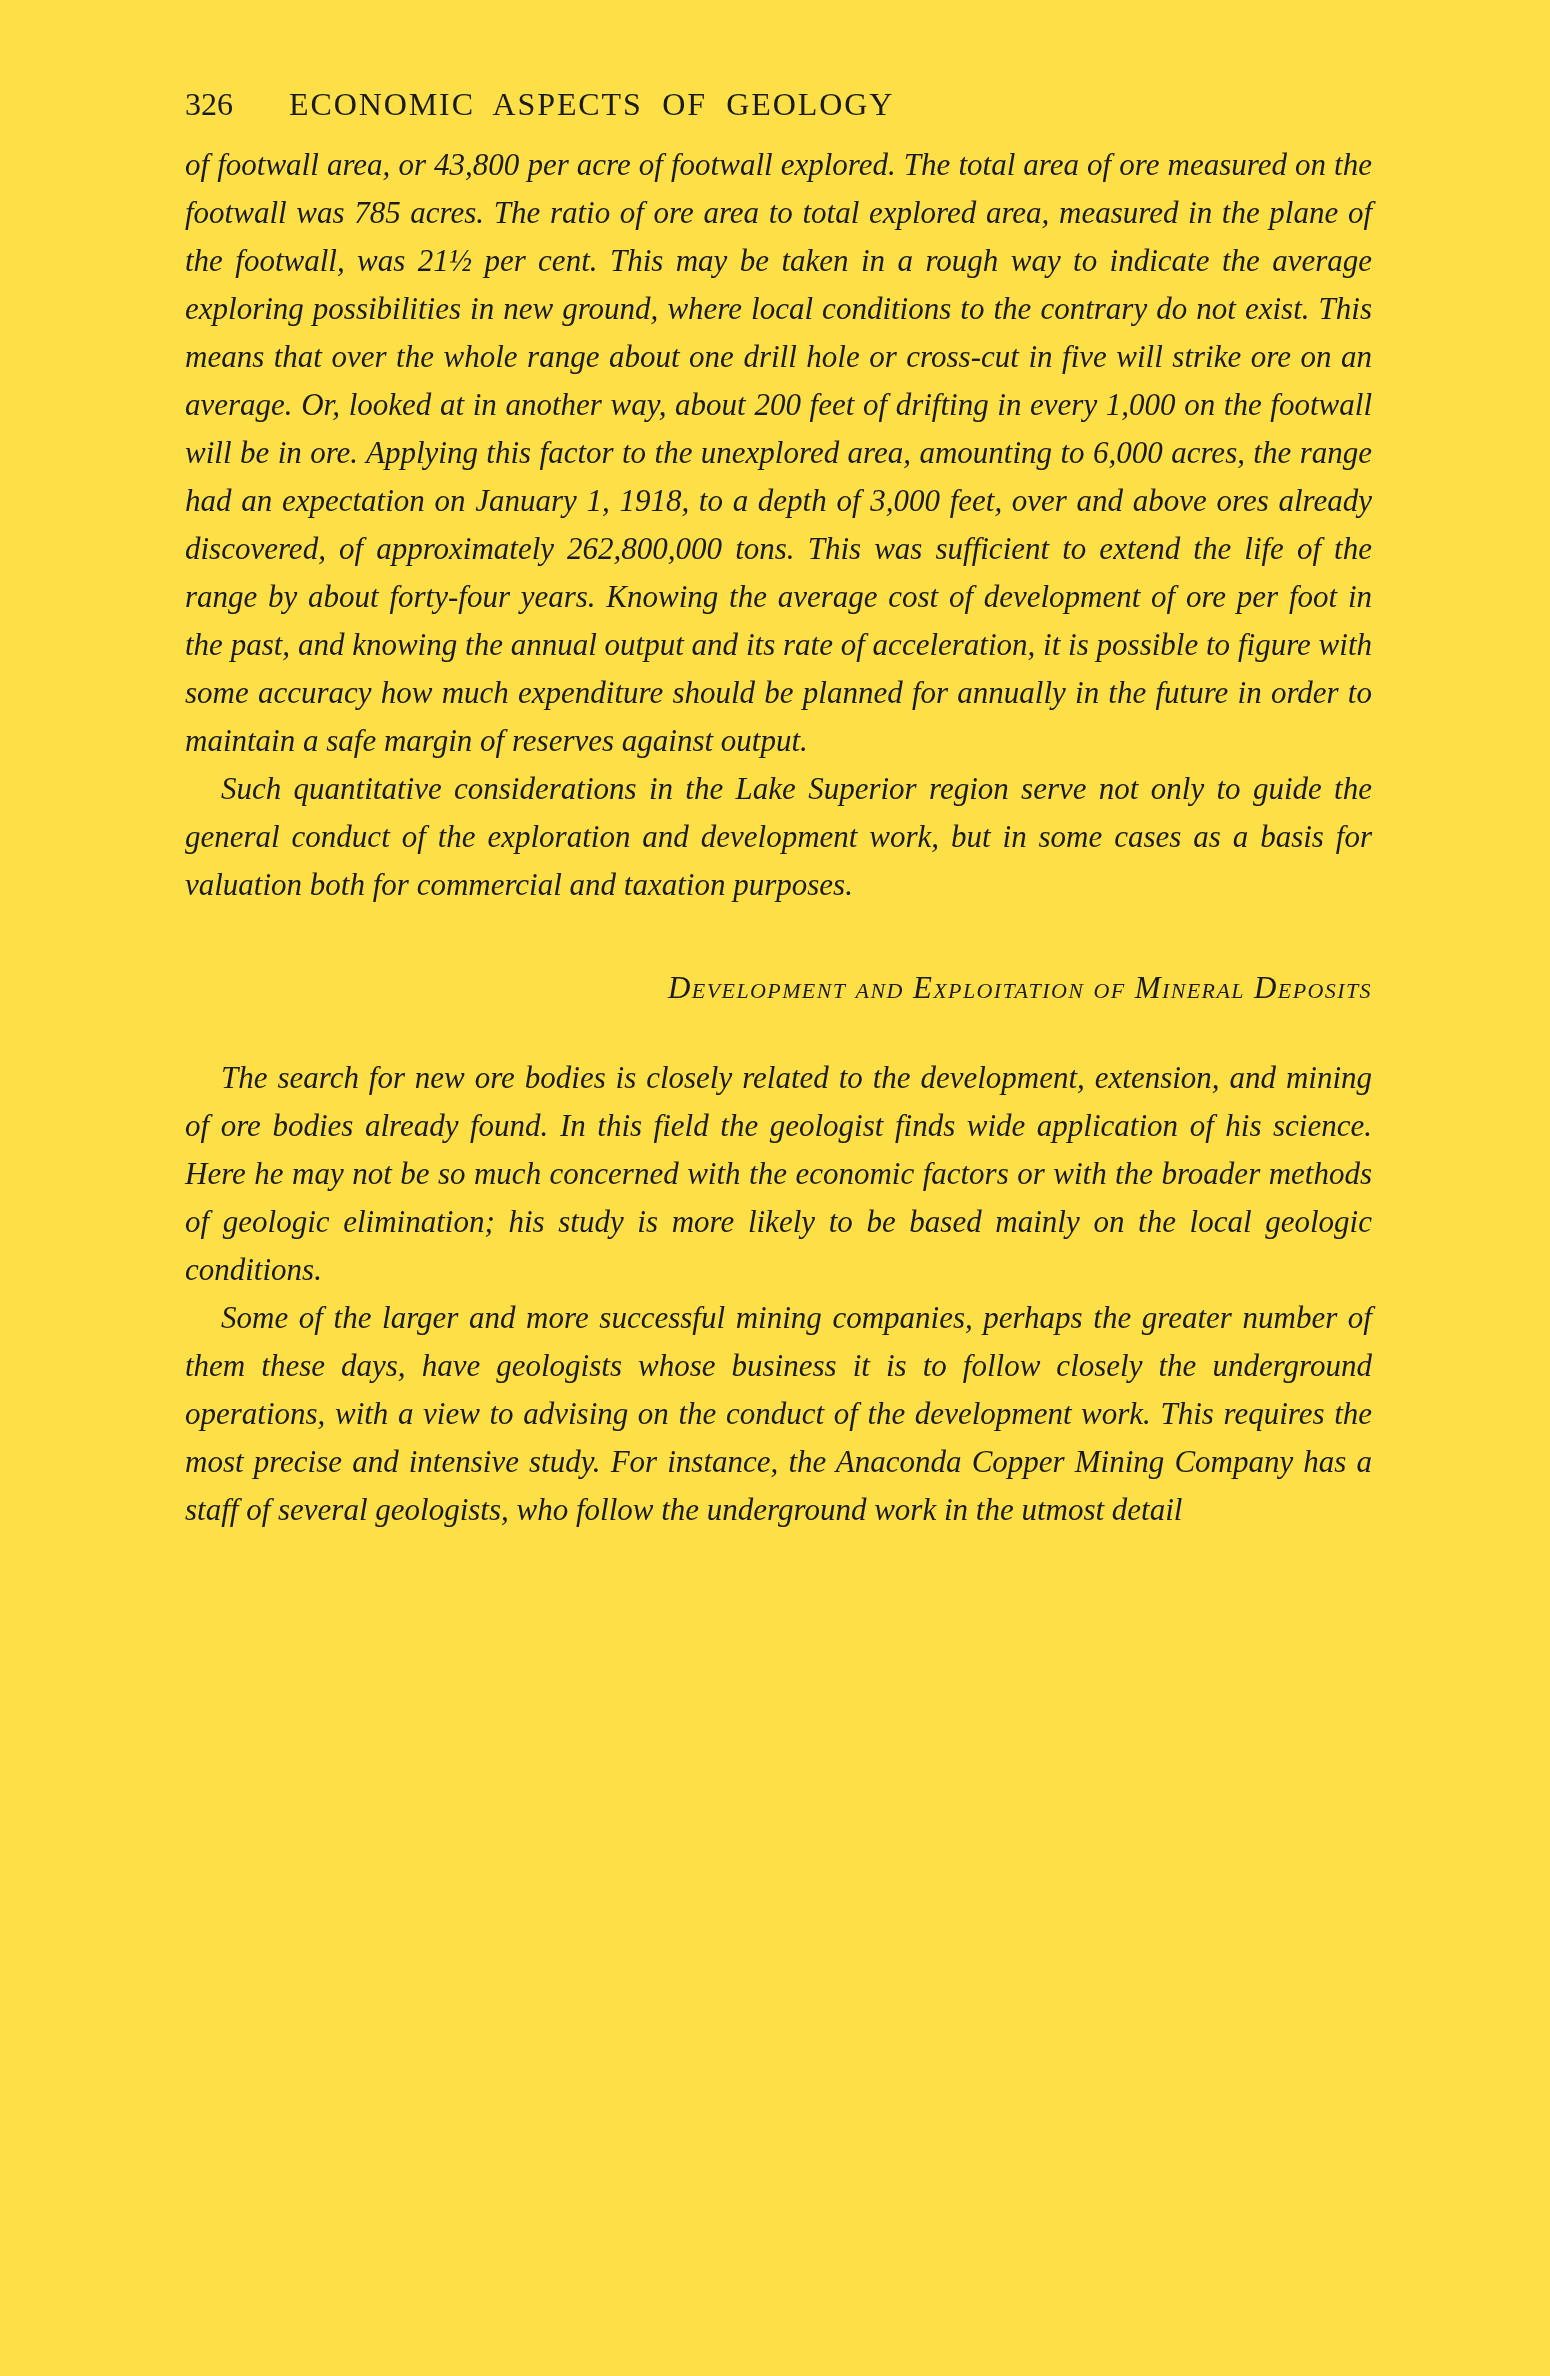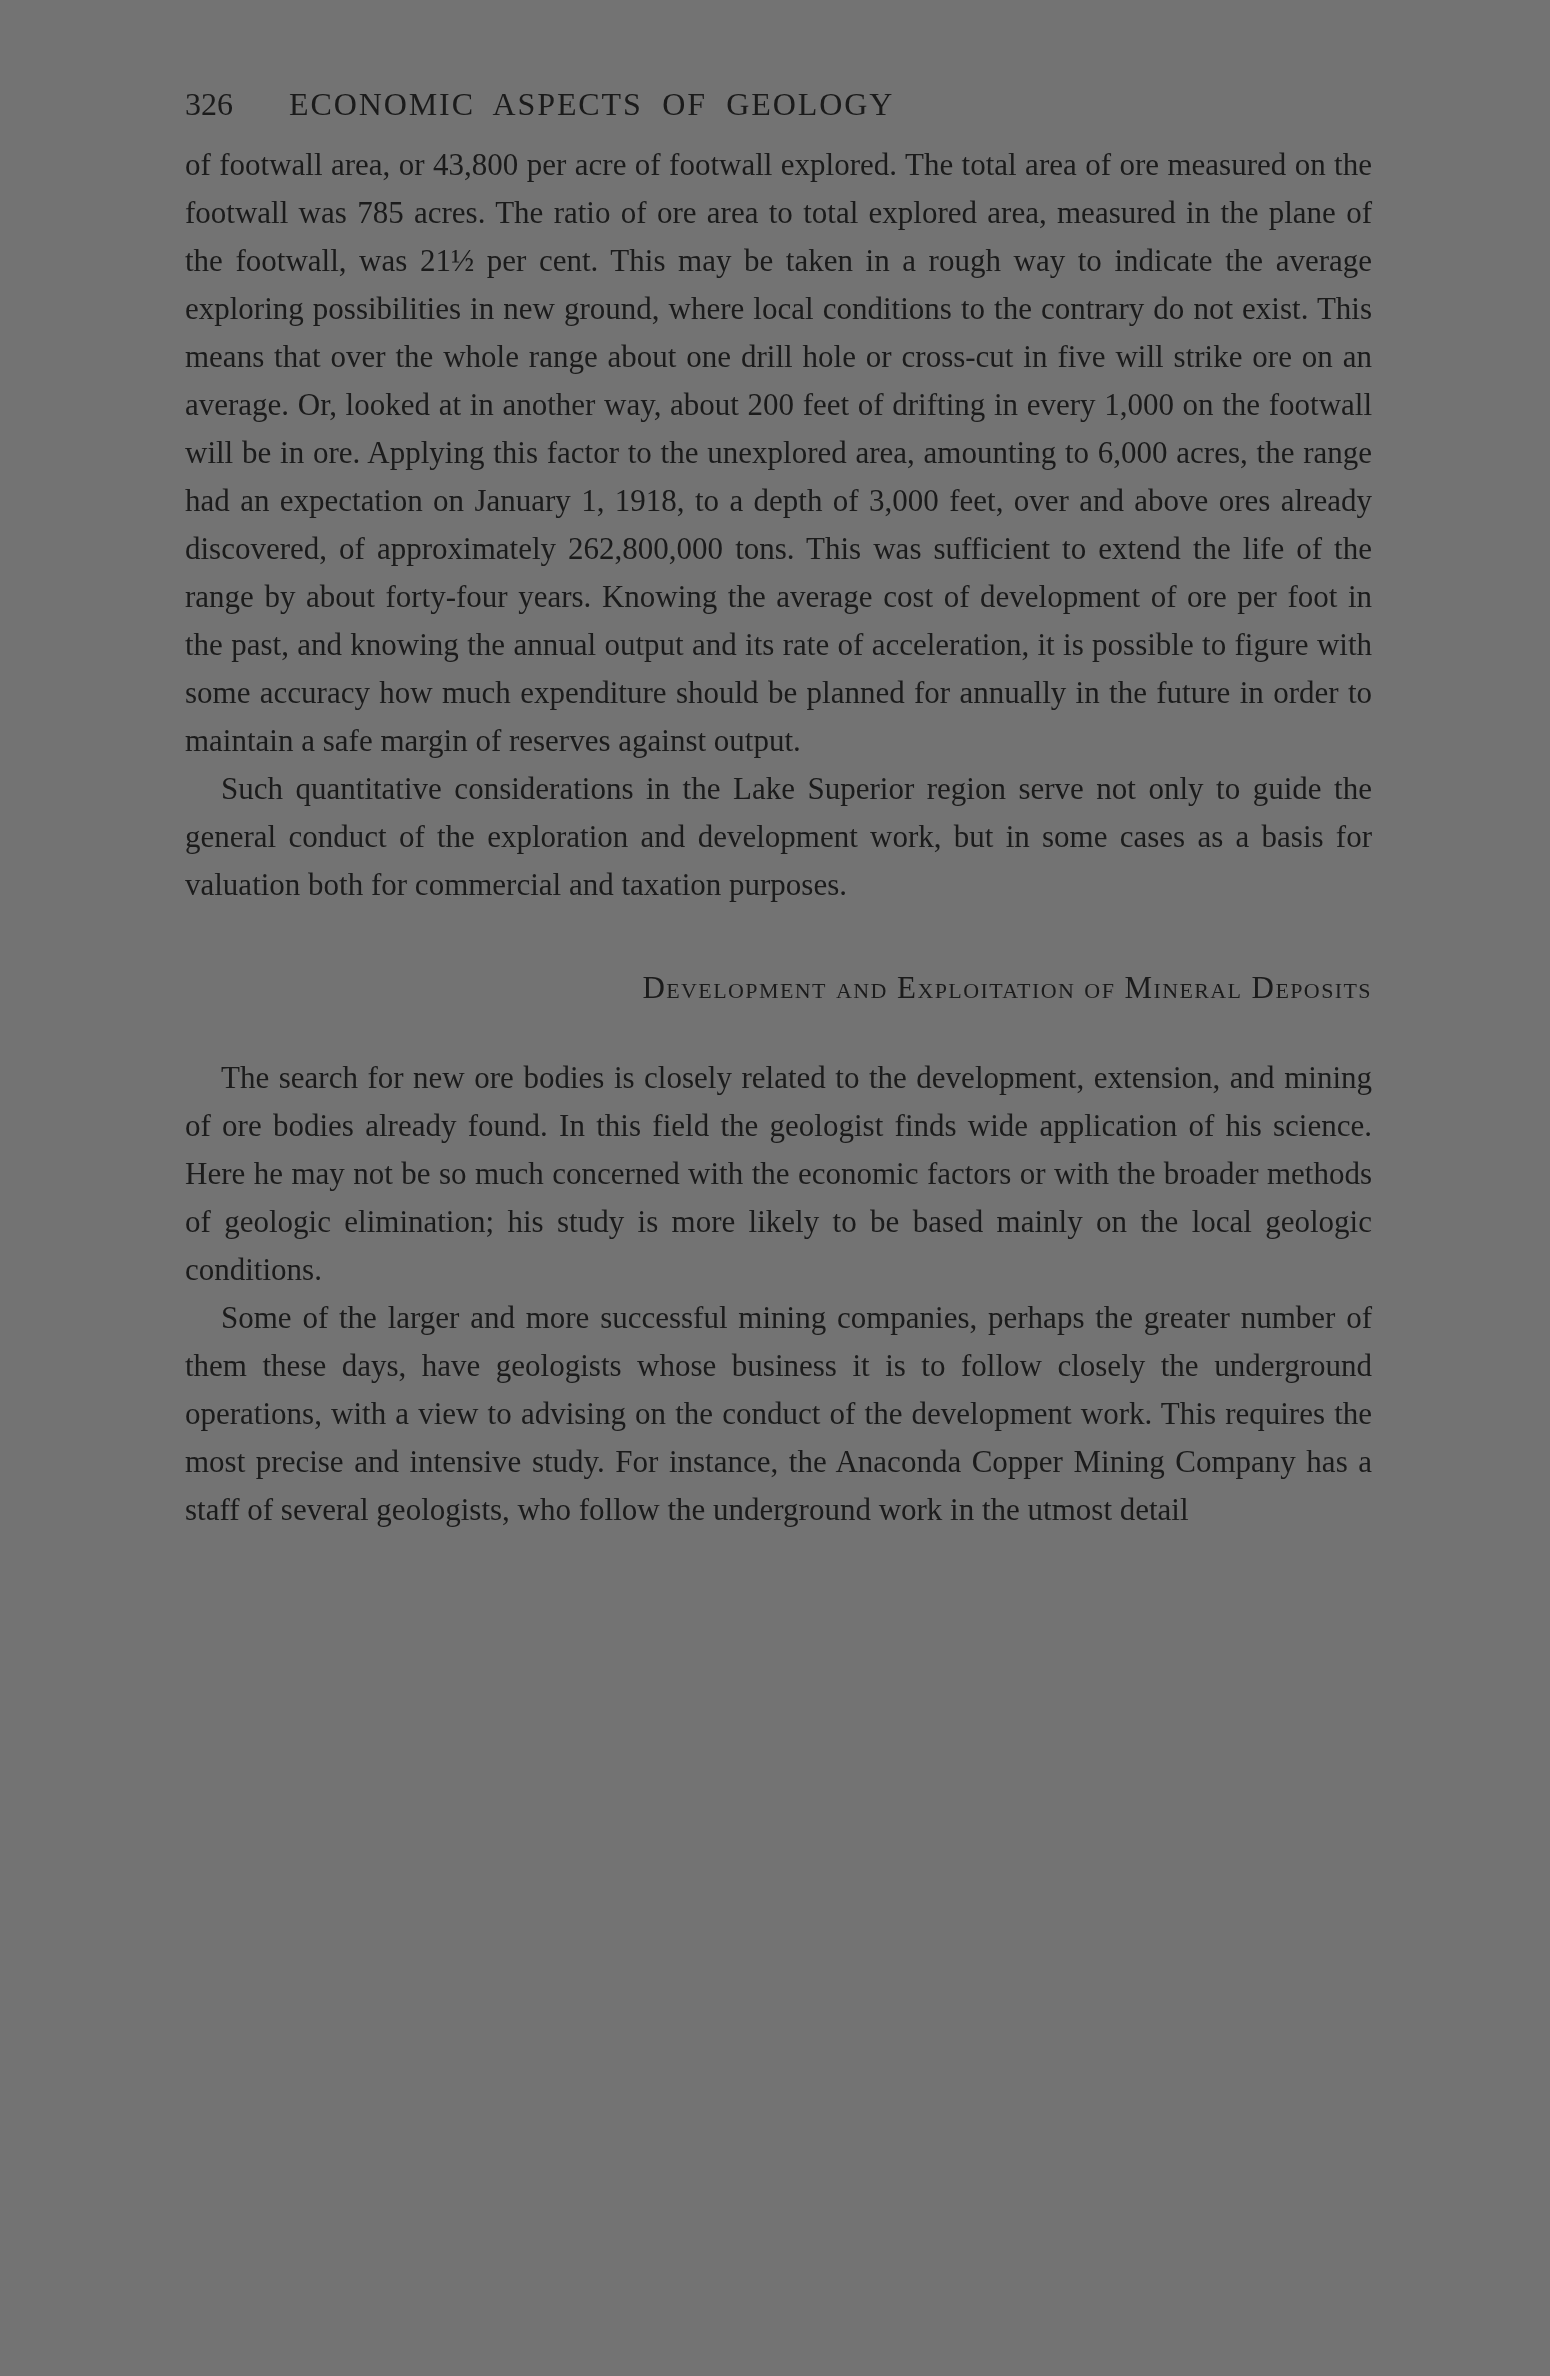--- a/index.html
+++ b/index.html
@@ -9,21 +9,21 @@
   body {
     width: 1550px;
     height: 2377px;
     background: #f6f6f4;
     font-family: "Liberation Serif", "DejaVu Serif", serif;
   }
   .page {
     position: relative;
     width: 1550px;
     height: 2377px;
-    background: #737373;
+    background: #fde047;
     color: #1b1b1b;
     overflow: hidden;
     box-sizing: border-box;
   }
   .text-area {
     position: absolute;
     left: 185px;
     top: 82px;
     width: 1187px;
   }
@@ -44,20 +44,21 @@
     position: absolute;
     left: 104px;
     top: 0;
     letter-spacing: 1.9px;
     word-spacing: 9.5px;
   }
   .body-text {
     font-size: 31px;
     line-height: 48px;
     text-align: justify;
+    font-style: italic;
   }
   .para {
     margin: 0;
   }
   .para.indent {
     text-indent: 36px;
   }
   .section-heading {
     font-size: 31px;
     font-weight: normal;

